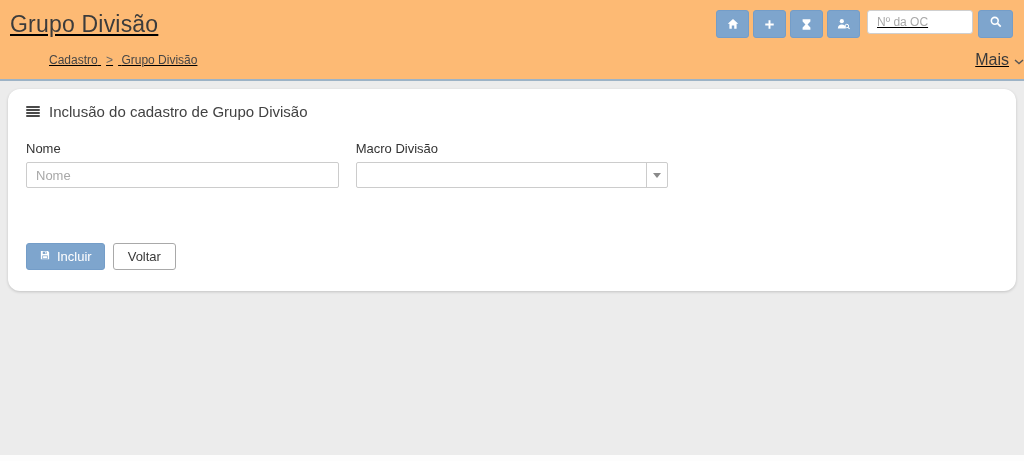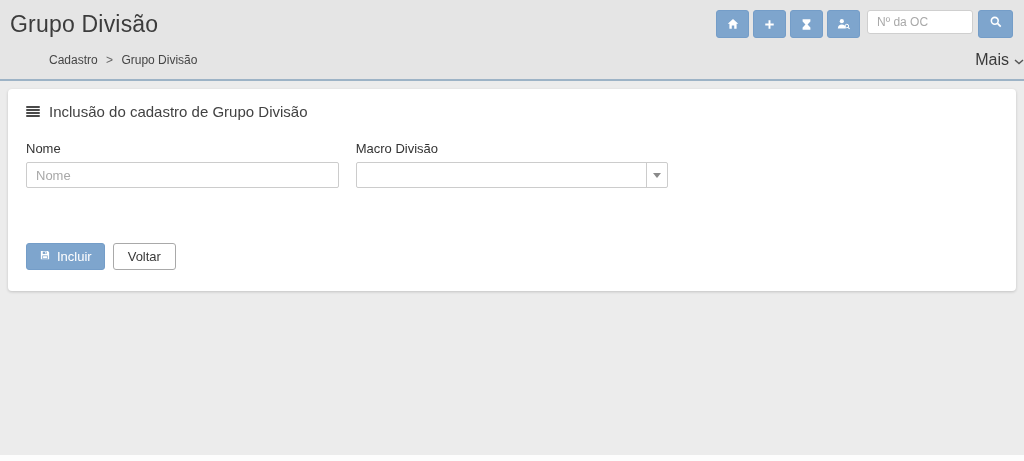--- a/index.html
+++ b/index.html
@@ -5,21 +5,21 @@
   * { box-sizing: border-box; margin: 0; padding: 0; }
   html, body { width: 1024px; height: 461px; overflow: hidden; }
   body {
     font-family: "Liberation Sans", sans-serif;
     background: #ffffff;
     display: flex;
     flex-direction: column;
   }
 
   
-  .header { background: #e5e5e5; }
+  .header { background: #fdba74; text-decoration: underline; }
   .header-top {
     display: flex;
     justify-content: space-between;
     align-items: flex-start;
     padding: 9px 11px 0 10px;
   }
   .page-title {
     font-size: 23px;
     font-weight: 500;
     color: #3c3c3c;
@@ -77,21 +77,21 @@
   .divider { height: 2px; background: #9DB3C6; }
 
   
   .content {
     flex: 1;
     background: #ECECEC;
     padding: 8px;
   }
   .card {
     background: #fff;
-    border-radius: 4px;
+    border-radius: 12px;
     box-shadow: 0 1px 3px rgba(0,0,0,0.18);
     padding: 9px 10px 21px 10px;
   }
   .card-header {
     display: flex;
     align-items: center;
     gap: 9px;
     padding: 5px 8px;
     font-size: 15px;
     color: #424242;

